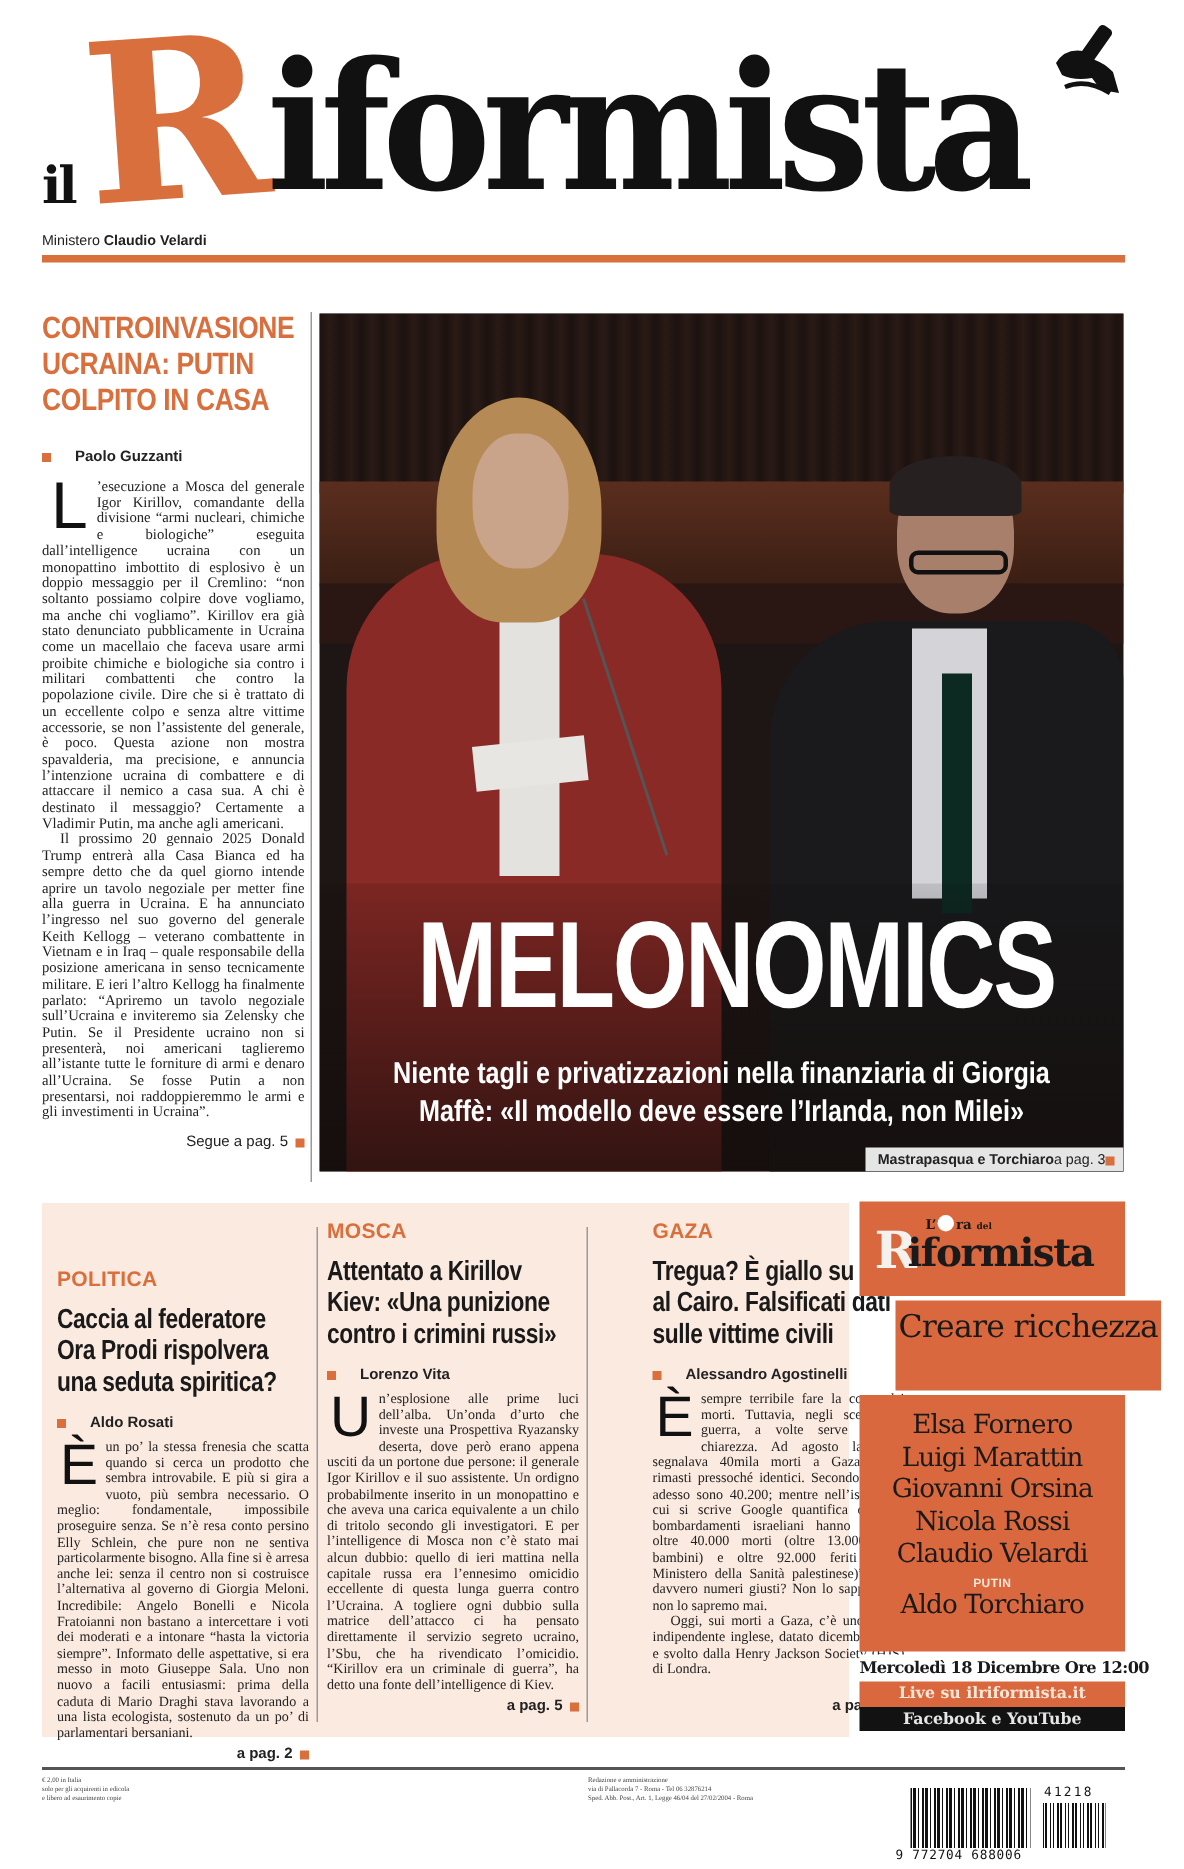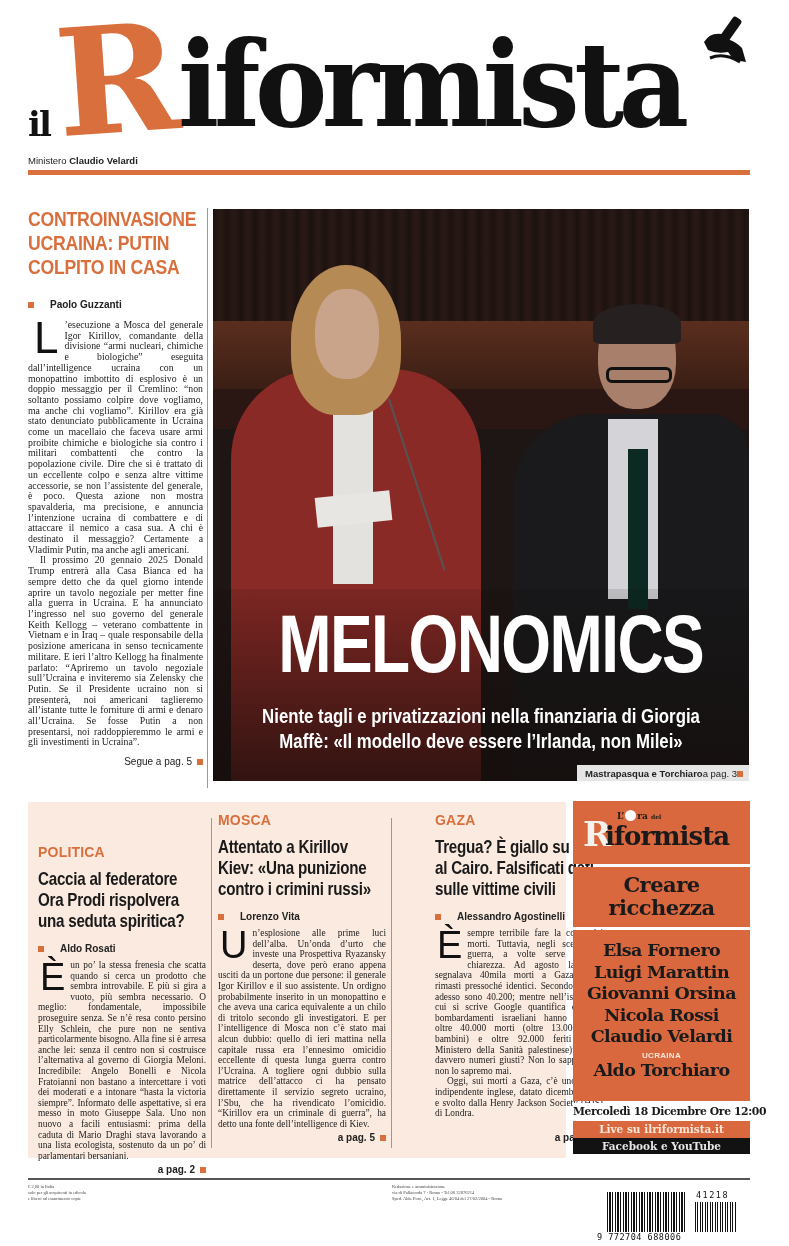--- a/index.html
+++ b/index.html
@@ -64,23 +64,23 @@
   .band-rule { position: absolute; top: 818px; width: 1px; height: 330px; background: #999; }
 
   
   .ad { position: absolute; left: 573px; top: 801px; width: 177px; height: 352px; }
   .ad-sec { position: absolute; left: 0; width: 177px; background: #d9683e; }
   .ad-logo { top: 0; height: 63px; }
   .ad-logo .small { position: absolute; left: 44px; top: 9px; font-family: "DejaVu Serif", serif; font-size: 9px; color: #1a1a1a; font-weight: bold; }
   .ad-logo .small .o { display: inline-block; width: 11px; height: 11px; border-radius: 50%; background: #fff; margin: 0 1px -2px 1px; }
   .ad-logo .bigR { position: absolute; left: 10px; top: 16px; font-family: "DejaVu Serif", serif; font-weight: bold; font-size: 34px; color: #f5f1ec; line-height: 1; }
   .ad-logo .rest { position: absolute; left: 32px; top: 22px; font-family: "DejaVu Serif", serif; font-weight: bold; font-size: 26px; color: #1a1a1a; letter-spacing: -1px; line-height: 1; }
-  .ad-topic { top: 66px; height: 60px; text-align: center; font-family: "DejaVu Serif", serif; font-weight: bold; font-size: 21px; line-height: 23px; color: #1a1a1a; padding-top: 6px; letter-spacing: -0.5px; }
+  .ad-topic { top: 66px; height: 60px; text-align: center; font-family: "DejaVu Serif", serif; font-weight: normal; font-size: 21px; line-height: 23px; color: #1a1a1a; padding-top: 6px; letter-spacing: -0.5px; margin-left: 24px; }
   .ad-speakers { top: 129px; height: 171px; text-align: center; padding-top: 10px; }
-  .ad-speakers .name { font-family: "DejaVu Serif", serif; font-weight: bold; font-size: 17.5px; line-height: 21.5px; color: #1a1a1a; letter-spacing: -0.6px; white-space: nowrap; }
+  .ad-speakers .name { font-family: "DejaVu Serif", serif; font-weight: normal; font-size: 17.5px; line-height: 21.5px; color: #1a1a1a; letter-spacing: -0.6px; white-space: nowrap; }
   .ad-speakers .modera { font-family: "Liberation Sans", sans-serif; font-weight: bold; font-size: 8px; color: #fbe6d8; margin-top: 3px; letter-spacing: 0.3px; }
   .ad-date { position: absolute; left: 0; top: 302px; width: 177px; height: 18px; background: #ffffff; text-align: center; font-family: "DejaVu Serif", serif; font-weight: bold; font-size: 10.8px; line-height: 18px; color: #1a1a1a; letter-spacing: -0.4px; white-space: nowrap; }
   .ad-live { position: absolute; left: 0; top: 320px; width: 177px; height: 17px; background: #d9683e; text-align: center; font-family: "DejaVu Serif", serif; font-weight: bold; font-size: 10.5px; line-height: 17px; color: #fbe6d8; }
   .ad-social { position: absolute; left: 0; top: 337px; width: 177px; height: 16px; background: #121212; text-align: center; font-family: "DejaVu Serif", serif; font-weight: bold; font-size: 10.5px; line-height: 16px; color: #e6e6e6; }
 
   
   .footer-rule { position: absolute; left: 28px; top: 1178px; width: 722px; height: 2px; background: #555; }
   .footer-left { position: absolute; left: 28px; top: 1184px; font-family: "Liberation Serif", serif; font-size: 4.5px; line-height: 6px; color: #444; }
   .footer-mid { position: absolute; left: 392px; top: 1184px; font-family: "Liberation Serif", serif; font-size: 4.5px; line-height: 6px; color: #444; }
   .barcode { position: absolute; left: 607px; top: 1192px; width: 80px; height: 40px; background: repeating-linear-gradient(90deg, #111 0 1px, #fff 1px 2px, #111 2px 4px, #fff 4px 5px, #111 5px 6px, #fff 6px 8px); }
@@ -217,21 +217,21 @@
     <span class="bigR">R</span>
     <span class="rest">iformista</span>
   </div>
   <div class="ad-sec ad-topic">Creare ricchezza</div>
   <div class="ad-sec ad-speakers">
     <div class="name">Elsa Fornero</div>
     <div class="name">Luigi Marattin</div>
     <div class="name">Giovanni Orsina</div>
     <div class="name">Nicola Rossi</div>
     <div class="name">Claudio Velardi</div>
-    <div class="modera">UCRAINA</div>
+    <div class="modera">PUTIN</div>
     <div class="name">Aldo Torchiaro</div>
   </div>
   <div class="ad-date">Mercoledì 18 Dicembre Ore 12:00</div>
   <div class="ad-live">Live su ilriformista.it</div>
   <div class="ad-social">Facebook e YouTube</div>
 </div>
 
 <div class="footer-rule"></div>
 <div class="footer-left">
   <div>€ 2,00 in Italia</div>

